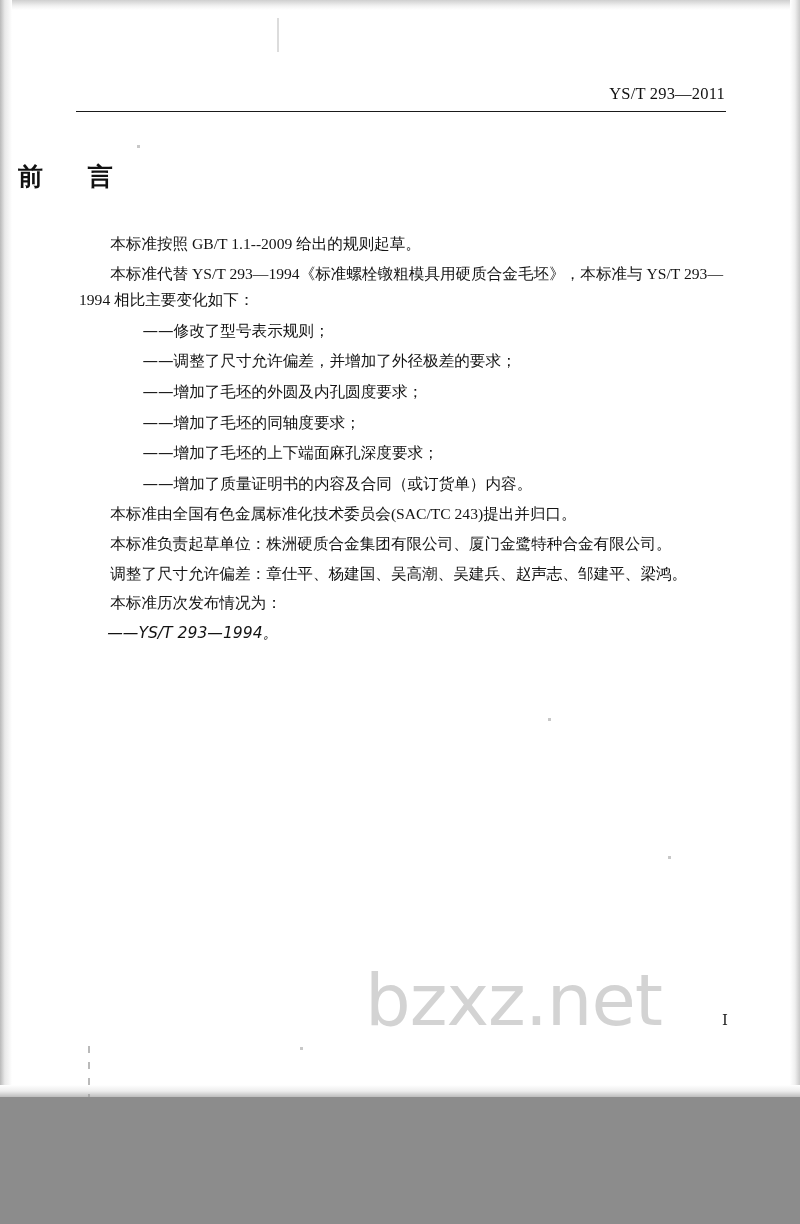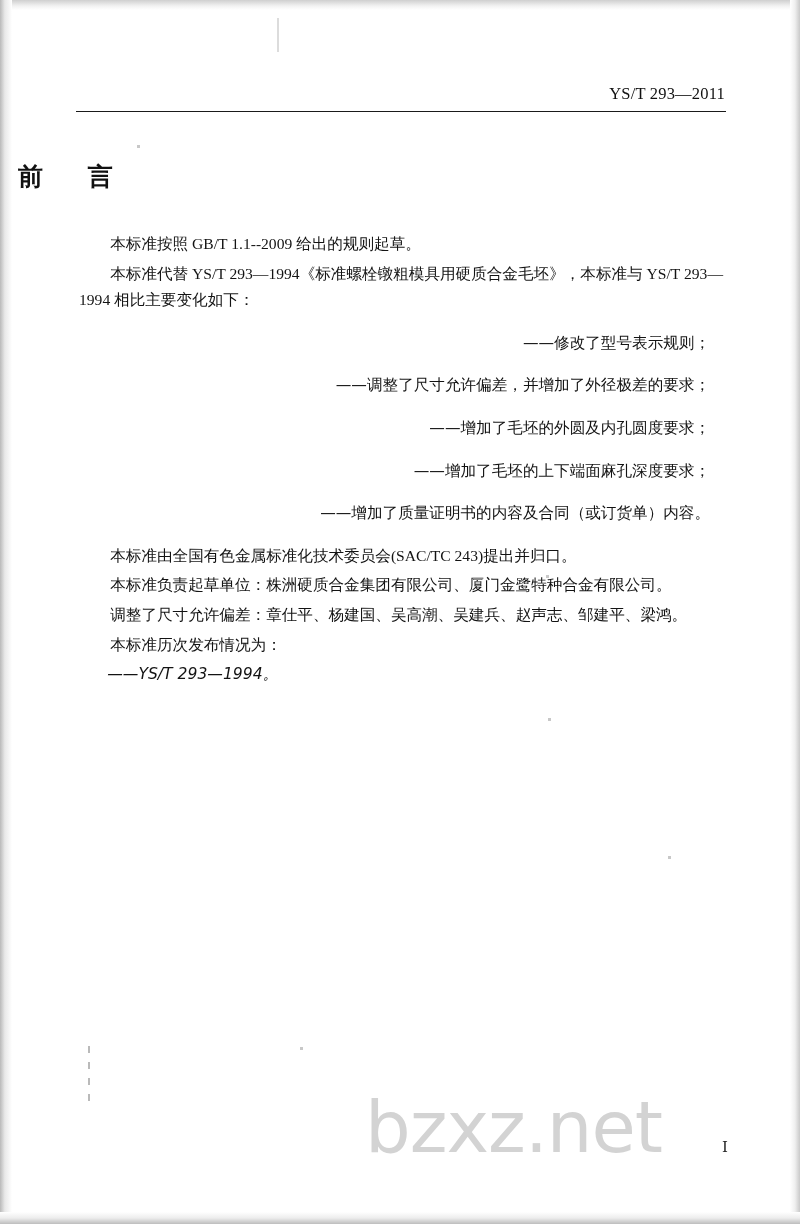--- a/index.html
+++ b/index.html
@@ -6,21 +6,21 @@
     margin: 0;
     padding: 0;
     background: #8c8c8c;
   }
   body {
     font-family: "Liberation Serif", "DejaVu Serif", serif;
   }
   .page {
     position: relative;
     width: 800px;
-    height: 1224px;
+    height: 1097px;
     background: #ffffff;
     overflow: hidden;
     margin: 0 auto;
     box-sizing: border-box;
   }
   
   .scan-edge-left {
     position: absolute;
     left: 0; top: 0;
     width: 12px; height: 1224px;
@@ -88,24 +88,23 @@
     color: #131313;
     font-family: "DejaVu Sans", "Liberation Sans", sans-serif;
   }
   .para {
     margin: 3px;
     text-indent: 2em;
     text-align: justify;
     font-family: Liberation Serif, serif;
   }
   .dash-item {
-    margin: 16px;
+    margin: 4px;
     padding-left: 4em;
     text-indent: 0;
-    text-align: right;
   }
   .sub-item {
     margin: 0;
     padding-left: 2em;
     text-indent: 0;
     font-style: italic;
   }
 
   .page-number {
     position: absolute;
@@ -165,20 +164,21 @@
   <div class="header-rule"></div>
 
   <div class="title">前    言</div>
 
   <div class="body-block">
     <p class="para">本标准按照 GB/T 1.1--2009 给出的规则起草。</p>
     <p class="para">本标准代替 YS/T 293—1994《标准螺栓镦粗模具用硬质合金毛坯》，本标准与 YS/T 293—1994 相比主要变化如下：</p>
     <p class="dash-item">——修改了型号表示规则；</p>
     <p class="dash-item">——调整了尺寸允许偏差，并增加了外径极差的要求；</p>
     <p class="dash-item">——增加了毛坯的外圆及内孔圆度要求；</p>
+    <p class="dash-item">——增加了毛坯的同轴度要求；</p>
     <p class="dash-item">——增加了毛坯的上下端面麻孔深度要求；</p>
     <p class="dash-item">——增加了质量证明书的内容及合同（或订货单）内容。</p>
     <p class="para">本标准由全国有色金属标准化技术委员会(SAC/TC 243)提出并归口。</p>
     <p class="para">本标准负责起草单位：株洲硬质合金集团有限公司、厦门金鹭特种合金有限公司。</p>
     <p class="para">调整了尺寸允许偏差：章仕平、杨建国、吴高潮、吴建兵、赵声志、邹建平、梁鸿。</p>
     <p class="para">本标准历次发布情况为：</p>
     <p class="sub-item">——YS/T 293—1994。</p>
   </div>
 
   <div class="tick-marks">

